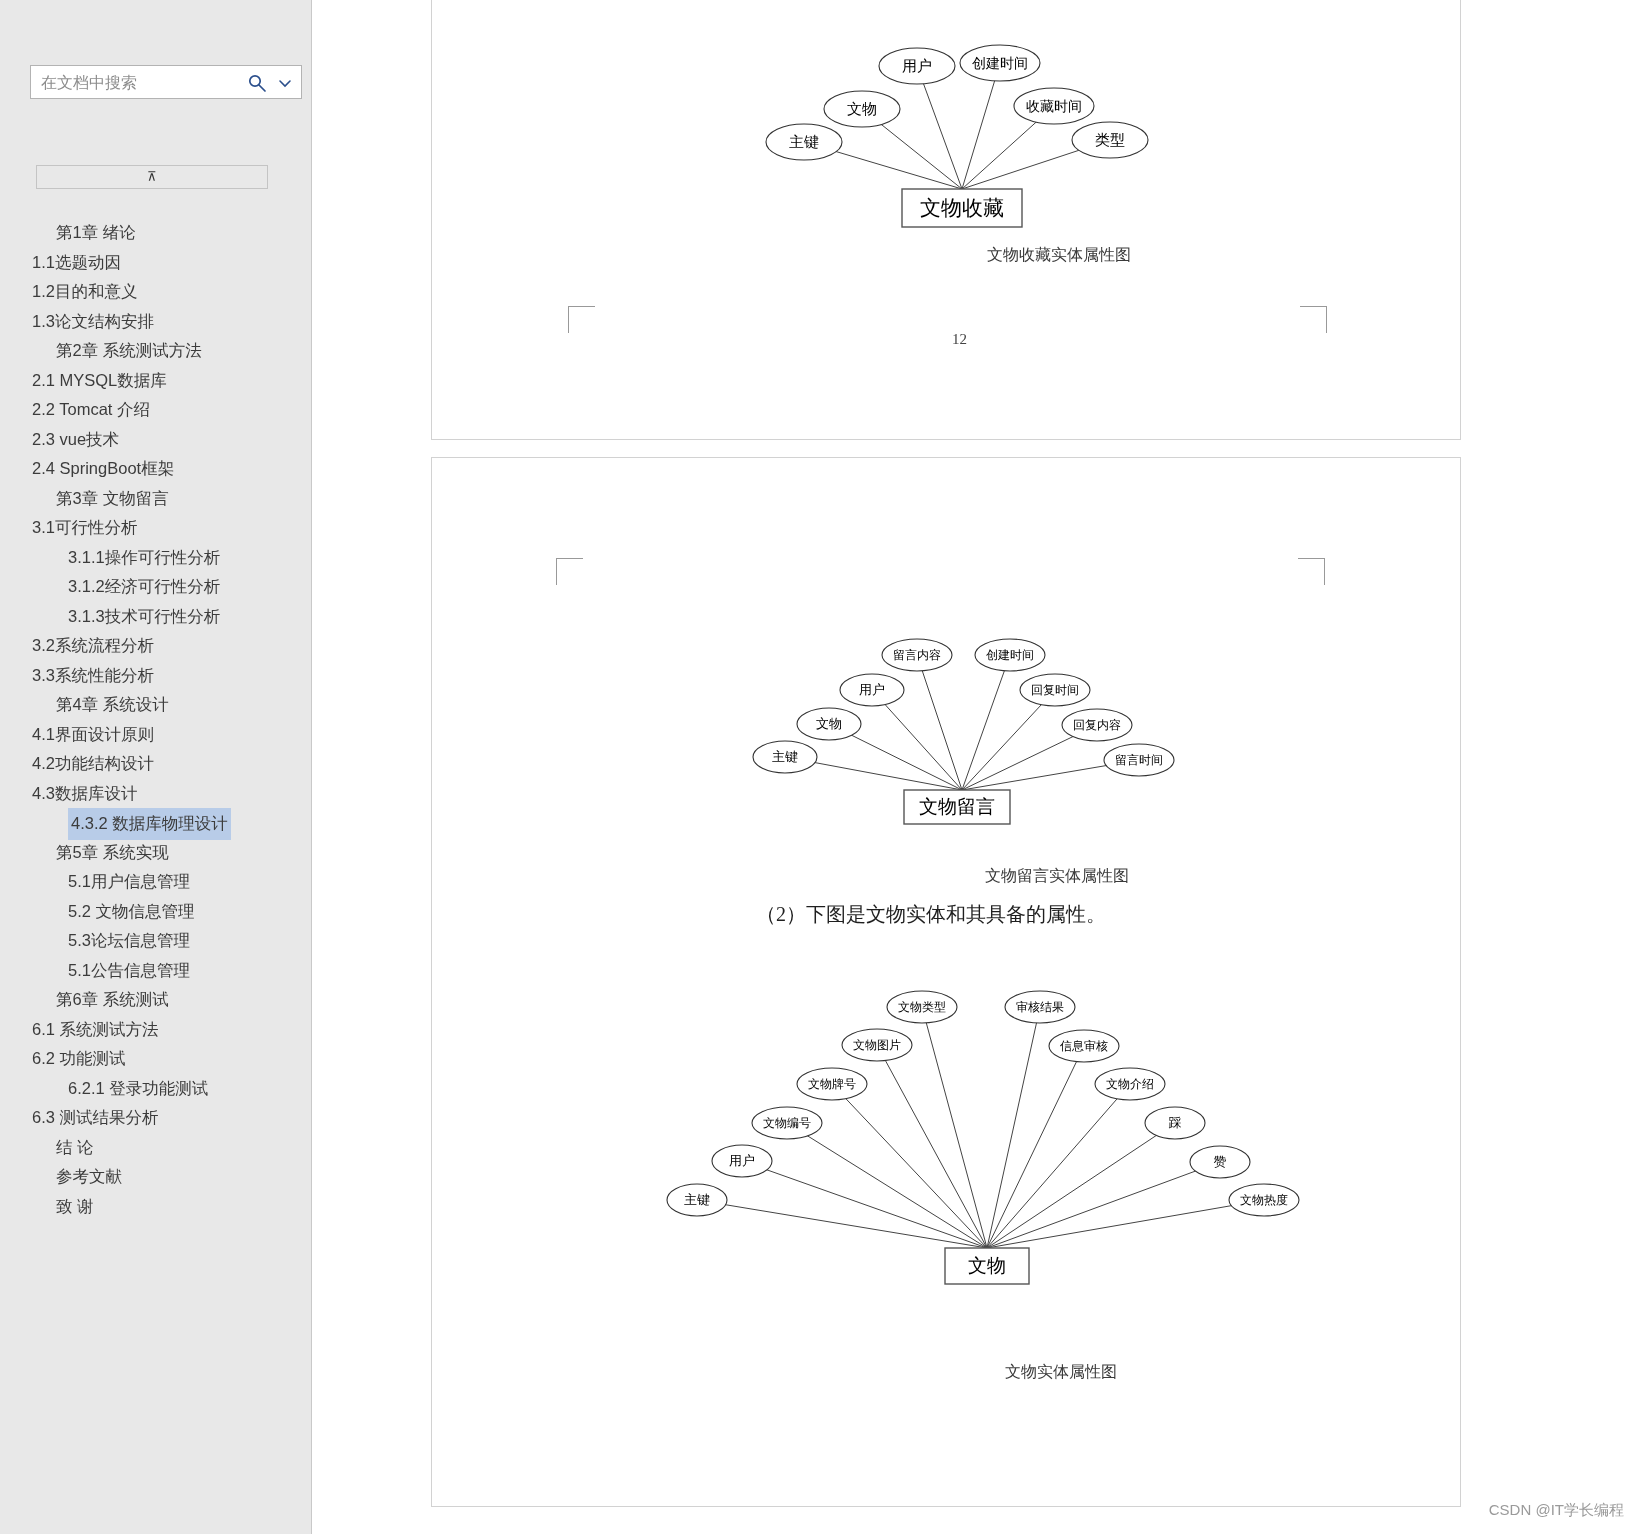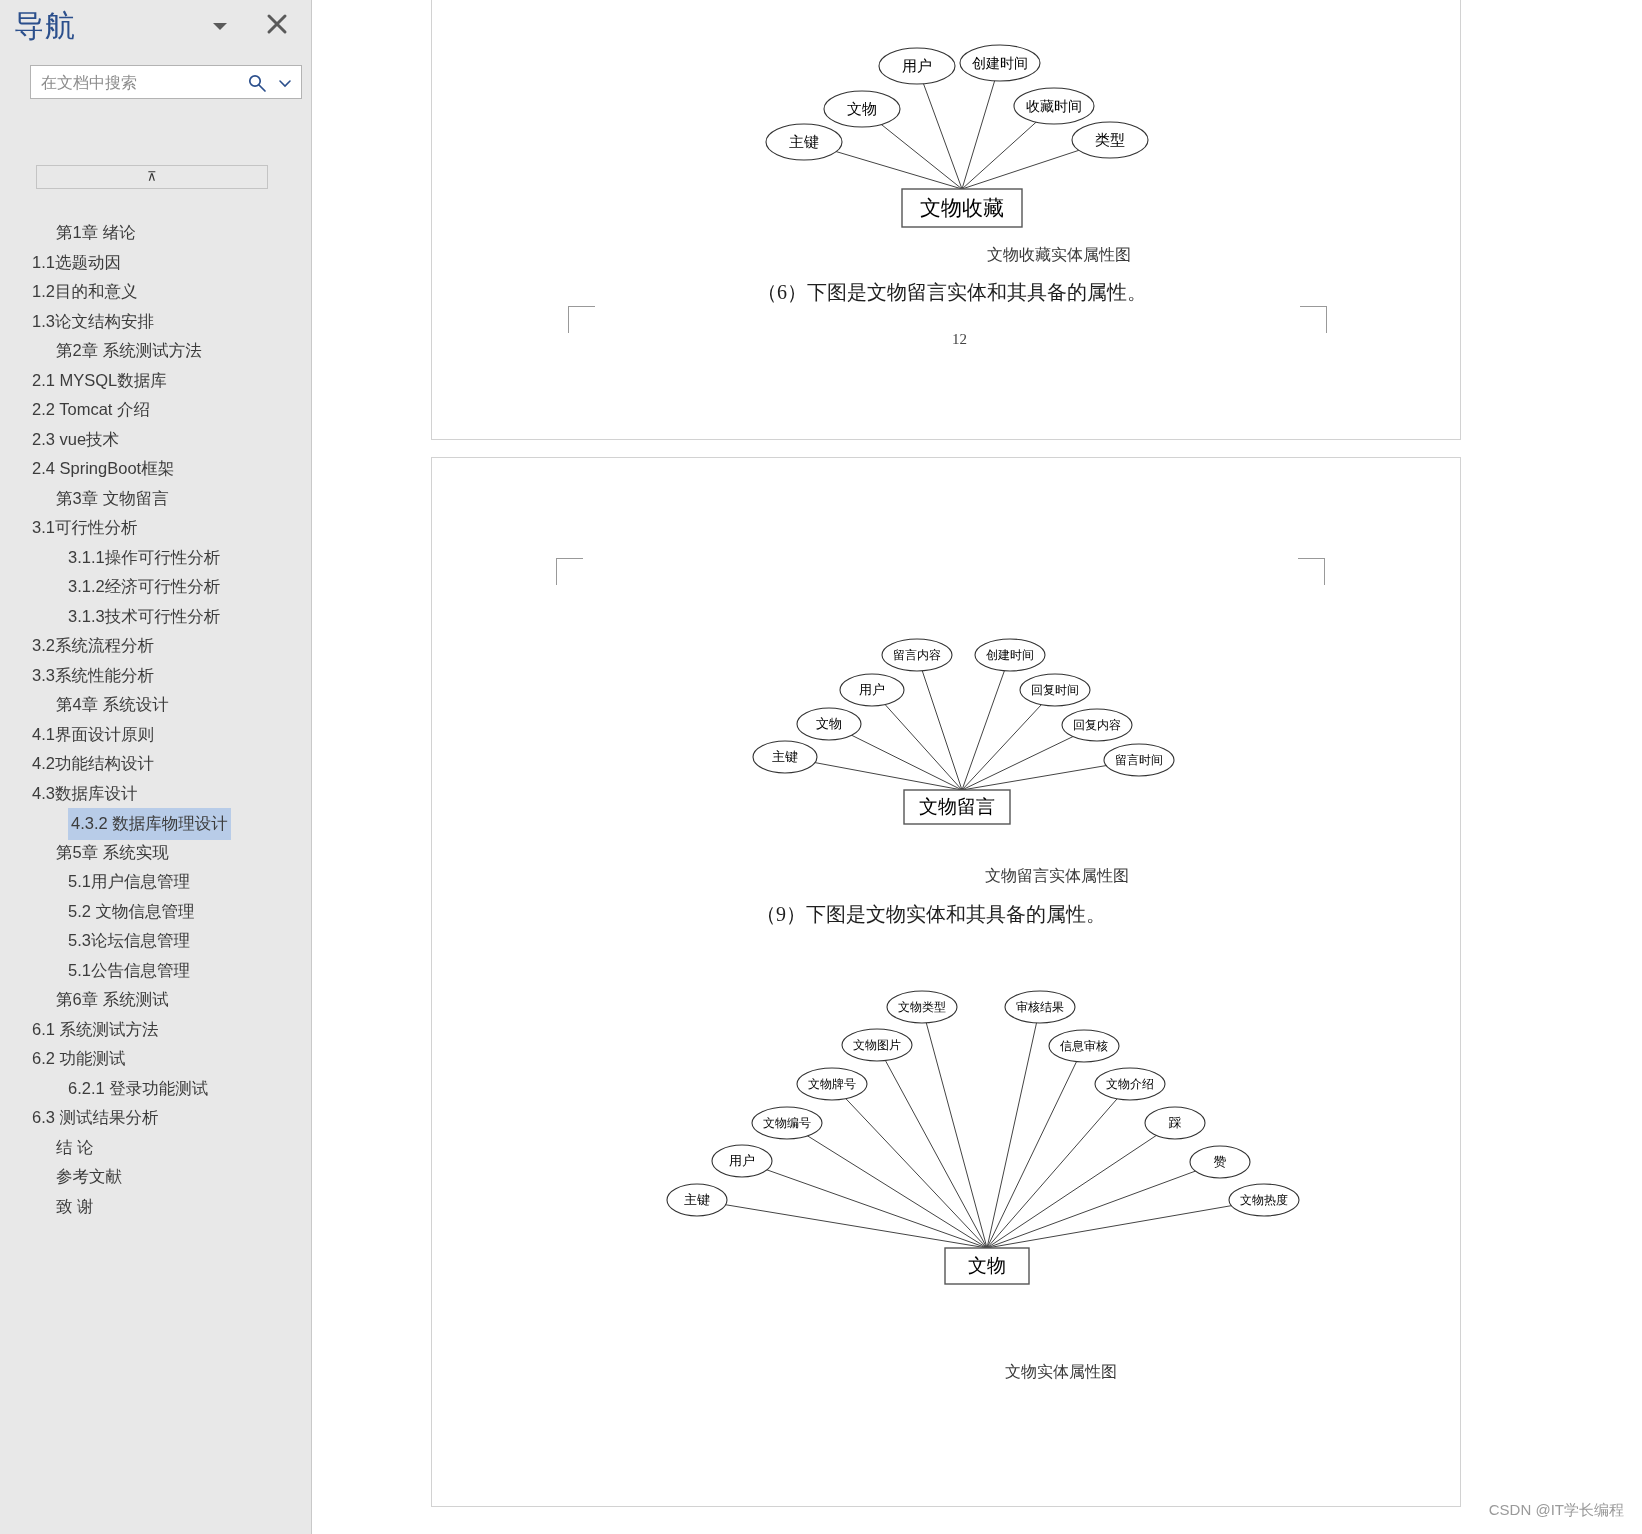--- a/index.html
+++ b/index.html
@@ -230,35 +230,20 @@
     white-space: nowrap;
   }
 </style>
 </head>
 <body>
 
 <div id="root">
 
   <div id="nav-pane">
 
-    <div id="nav-header">
-      <div id="nav-title">导航</div>
-
-      <div id="nav-dropdown-icon">
-        <svg width="28" height="28" viewBox="0 0 28 28">
-          <path d="M7 11 L14 18 L21 11 Z" fill="#5a5a5a"></path>
-        </svg>
-      </div>
-
-      <div id="nav-close-icon">
-        <svg width="30" height="30" viewBox="0 0 30 30">
-          <path d="M7 7 L23 23 M23 7 L7 23" stroke="#5a5a5a" stroke-width="3" stroke-linecap="round"></path>
-        </svg>
-      </div>
-    </div>
 
     <div id="search-box">
       <input id="search-input" type="text" placeholder="在文档中搜索" style="">
       <div id="search-icon">
         <svg width="20" height="20" viewBox="0 0 20 20">
           <circle cx="8" cy="8" r="5.2" fill="none" stroke="#2b4f8c" stroke-width="1.7"></circle>
           <path d="M12 12 L18 18" stroke="#2b4f8c" stroke-width="1.7" stroke-linecap="round"></path>
         </svg>
       </div>
       <div id="search-chevron">
@@ -341,21 +326,20 @@
 
         <ellipse class="er-ellipse" cx="378" cy="129" rx="38" ry="18"></ellipse>
         <text x="378" y="130" font-size="15">类型</text>
 
         <rect class="er-rect" x="170" y="178" width="120" height="38"></rect>
         <text x="230" y="198" font-size="21">文物收藏</text>
       </svg>
 
       <div class="fig-caption" style="left:555px; top:584px;">文物收藏实体属性图</div>
 
-      <div class="body-text" style="left:325px; top:618px;">（6）下图是文物留言实体和其具备的属性。</div>
 
       <div class="crop-mark tl" style="left:136px; top:645px;"></div>
       <div class="crop-mark tr" style="left:868px; top:645px;"></div>
 
       <div class="page-number" style="left:520px; top:670px;">12</div>
     </div>
 
     <div class="page-gap"></div>
 
     <div class="page" id="page-13">
@@ -396,21 +380,21 @@
 
         <ellipse class="er-ellipse" cx="422" cy="132" rx="35" ry="16"></ellipse>
         <text x="422" y="133" font-size="12">留言时间</text>
 
         <rect class="er-rect" x="187" y="162" width="106" height="34"></rect>
         <text x="240" y="180" font-size="19">文物留言</text>
       </svg>
 
       <div class="fig-caption" style="left:553px; top:408px;">文物留言实体属性图</div>
 
-      <div class="body-text" style="left:324px; top:443px;">（9）下图是文物实体和其具备的属性。</div>
+      <div class="body-text" style="left:324px; top:443px;">（2）下图是文物实体和其具备的属性。</div>
 
       <svg class="er-svg" style="left:210px; top:525px;" width="660" height="320" viewBox="0 0 660 320">
         <line class="er-line" x1="345" y1="265" x2="55" y2="217"></line>
         <line class="er-line" x1="345" y1="265" x2="100" y2="178"></line>
         <line class="er-line" x1="345" y1="265" x2="145" y2="140"></line>
         <line class="er-line" x1="345" y1="265" x2="190" y2="101"></line>
         <line class="er-line" x1="345" y1="265" x2="235" y2="62"></line>
         <line class="er-line" x1="345" y1="265" x2="280" y2="24"></line>
         <line class="er-line" x1="345" y1="265" x2="398" y2="24"></line>
         <line class="er-line" x1="345" y1="265" x2="442" y2="63"></line>

